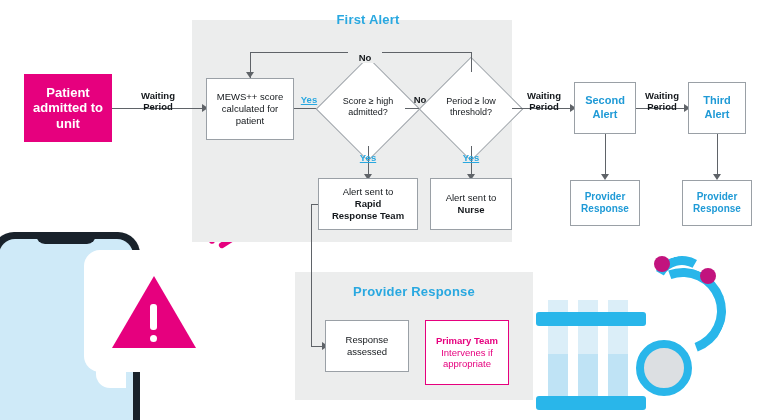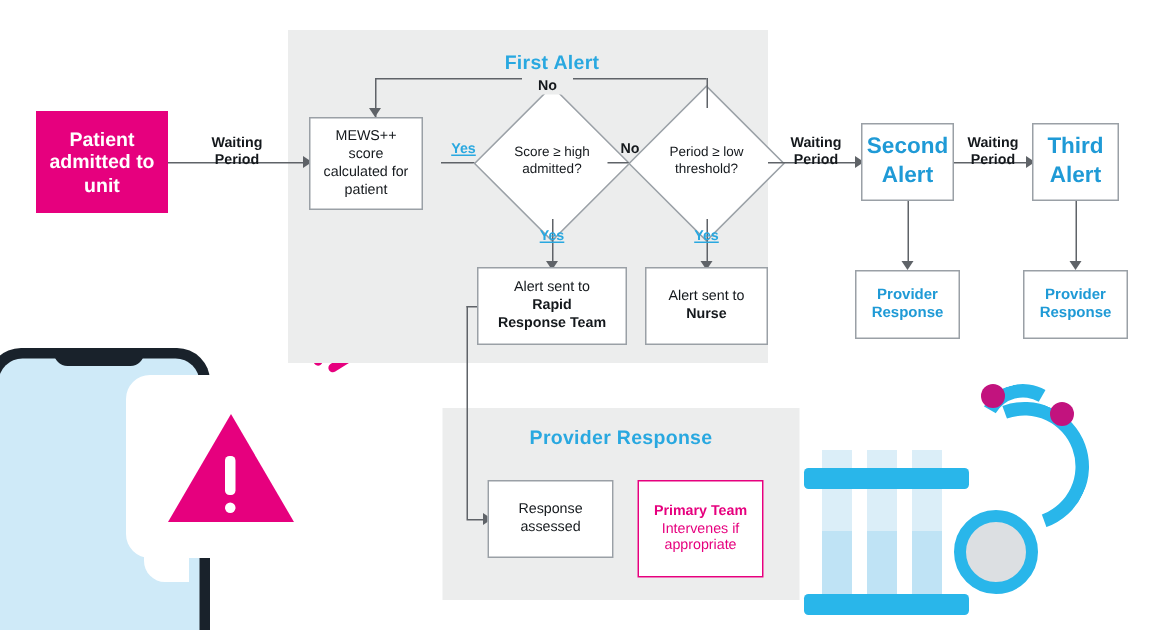--- a/index.html
+++ b/index.html
@@ -79,21 +79,21 @@
     position:absolute;color:#29a8e0;font-weight:bold;font-size:13px;
     text-align:center;letter-spacing:.2px;
   }
 
   .node{
     position:absolute;background:#ffffff;border:1px solid #9aa0a6;
     display:flex;align-items:center;justify-content:center;text-align:center;
     font-size:9.5px;color:#14181c;line-height:1.25;box-sizing:border-box;padding:2px 4px;
   }
   .node b{font-weight:bold;}
-  .node.blue{color:#1f9ad6;font-weight:bold;font-size:15px;}
+  .node.blue{color:#1f9ad6;font-weight:bold;font-size:11px;}
   .node.pinkbox{border:1px solid #e6007e;color:#e6007e;font-size:9.5px;}
   .node.pinkbox .hd{font-weight:bold;}
 
   .pinkstart{
     position:absolute;left:24px;top:74px;width:88px;height:68px;
     background:#e6007e;color:#ffffff;font-weight:bold;font-size:13px;
     display:flex;align-items:center;justify-content:center;text-align:center;
     line-height:1.2;box-sizing:border-box;padding:0 6px;
   }
 
@@ -150,32 +150,32 @@
   <div class="rack"></div>
   <div class="rack2"></div>
 
   <div class="steth-tube"></div>
   <div class="steth-arm"></div>
   <div class="steth-ring"></div>
   <div class="ear1"></div>
   <div class="ear2"></div>
 
   <div class="panel" style="left:192px;top:20px;width:320px;height:222px;"></div>
-  <div class="panel-title" style="left:192px;top:34px;width:352px;">First Alert</div>
+  <div class="panel-title" style="left:192px;top:12px;width:352px;">First Alert</div>
 
   <div class="panel" style="left:295px;top:272px;width:238px;height:128px;"></div>
   <div class="panel-title" style="left:295px;top:284px;width:238px;">Provider Response</div>
 
   <div class="pinkstart">Patient admitted to unit</div>
 
   <div class="ln h" style="left:112px;top:108px;width:92px;"></div>
   <div class="arrow-r" style="left:202px;top:104px;"></div>
   <div class="lbl dark" style="left:120px;top:90px;width:76px;">Waiting<br>Period</div>
 
-  <div class="node" style="left:206px;top:78px;width:76px;height:62px;">MEWS++ score calculated for patient</div>
+  <div class="node" style="left:206px;top:78px;width:88px;height:62px;">MEWS++ score calculated for patient</div>
 
   <div class="ln h" style="left:294px;top:108px;width:30px;"></div>
   <div class="arrow-r" style="left:322px;top:104px;"></div>
   <div class="lbl blue" style="left:294px;top:94px;width:30px;">Yes</div>
 
   <div class="diamond" style="left:331px;top:72px;"></div>
   <div class="diamond-label" style="left:325px;top:96px;">Score ≥ high admitted?</div>
 
   <div class="ln h" style="left:405px;top:108px;width:30px;"></div>
   <div class="arrow-r" style="left:433px;top:104px;"></div>

